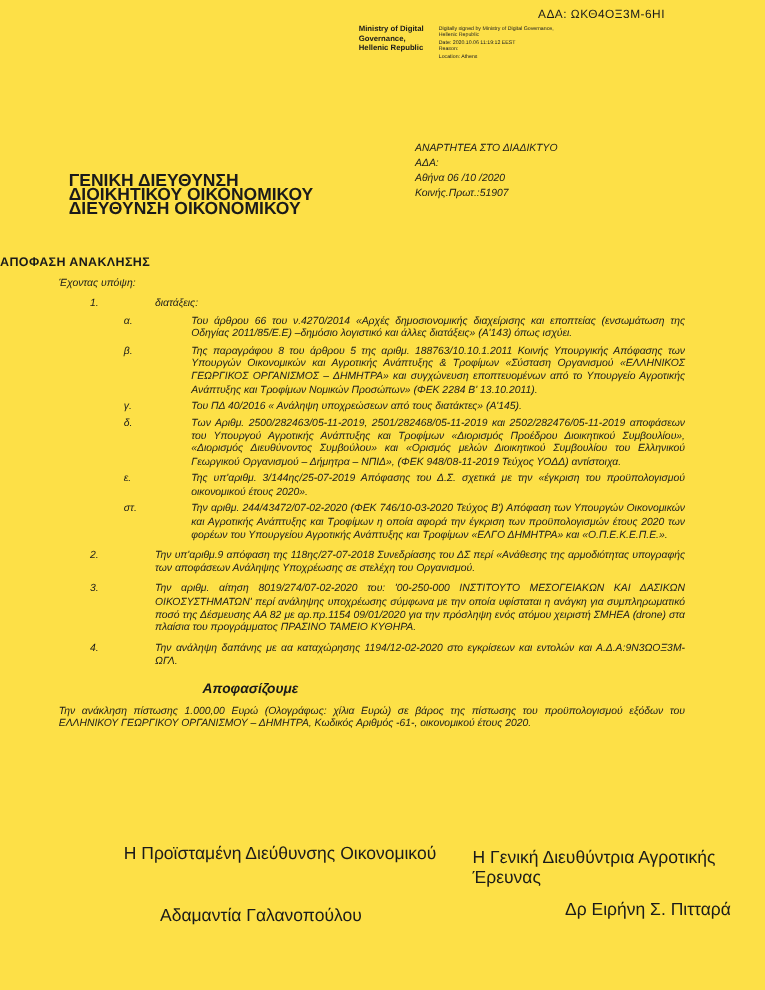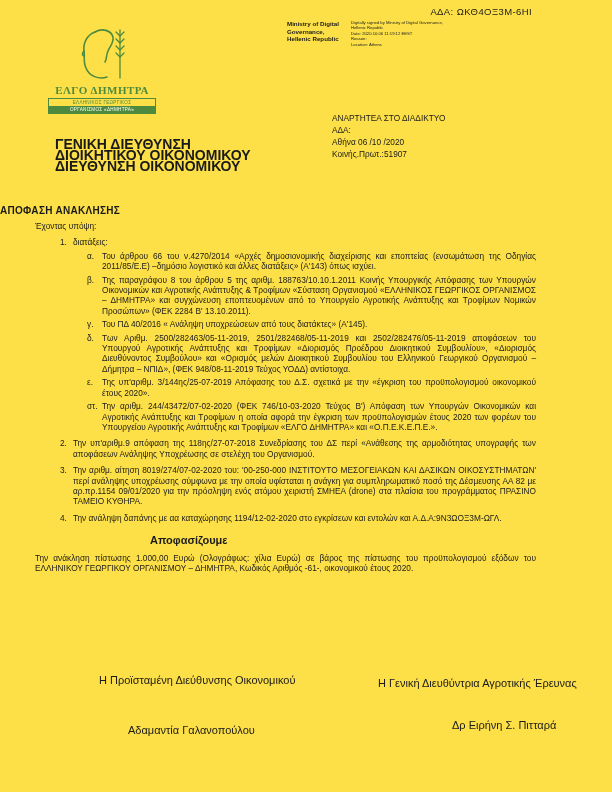--- a/index.html
+++ b/index.html
@@ -11,34 +11,34 @@
   .ada-top { position:absolute; top:6px; right:80px; font-size:9.5px; letter-spacing:.4px; }
   .stamp { position:absolute; left:287px; top:20px; display:flex; gap:6px; }
   .stamp-signer { font-weight:bold; font-size:6.2px; line-height:7.6px; white-space:pre-line; width:58px; }
   .stamp-details { font-size:4.2px; line-height:5.4px; white-space:pre-line; color:#222; width:100px; }
   .logo { position:absolute; left:48px; top:26px; width:108px; text-align:center; }
   .emblem { display:block; margin:0 auto; }
   .logo-title { font-family:"Liberation Serif", serif; font-weight:bold; color:#4e8a3e; font-size:11px; margin-top:2px; letter-spacing:.5px; }
   .logo-box { border:1px solid #4e8a3e; margin-top:2px; }
   .logo-box-l1 { font-size:4.6px; color:#4e8a3e; padding:1px 0; letter-spacing:.3px; }
   .logo-box-l2 { font-size:4.6px; color:#fff; background:#4e8a3e; padding:1px 0; letter-spacing:.3px; }
-  .hdr-right { position:absolute; left:332px; top:112px; font-size:8.3px; line-height:12px; }
+  .hdr-right { position:absolute; left:332px; top:112px; font-size:8.3px; line-height:12px;font-style:italic; }
   .hdr-left { position:absolute; left:55px; top:139px; font-weight:bold; font-size:14px; line-height:11px; }
   .doc-title { position:absolute; top:205px; left:0; width:612px; font-weight:bold; font-size:10px; letter-spacing:.3px; }
-  .main { position:absolute; left:35px; top:221px; width:501px; font-size:8.3px; line-height:10.4px; }
+  .main { position:absolute; left:47px; top:221px; width:501px; font-size:8.3px; line-height:10.4px;font-style:italic; }
   .list { margin-top:5px; margin-left:25px; }
   .li { display:flex; margin-top:3px; }
   .li.num { margin-top:6px; }
   .lbl { flex:none; width:13px; }
   .sublist { margin-left:27px; }
   .sublist .lbl { width:15px; }
-  .txt { flex:1; text-align:justify; }
+  .txt { flex:1; text-align:justify;margin-left:39px; }
   .decide-head { margin-top:12px; text-align:left; padding-left:115px; font-weight:bold; font-size:11px; }
   .decide-text { margin-top:7px; text-align:justify; }
-  .sig { position:absolute; font-size:11px;padding-left:44px; }
+  .sig { position:absolute; font-size:14px;padding-left:44px; }
   .sig-role-left  { left:55px;  top:674px; }
   .sig-role-right { left:334px; top:677px; }
   .sig-name-left  { left:84px;  top:724px; }
   .sig-name-right { left:408px; top:719px; }
 </style>
 </head>
 <body>
 
 <div class="page">
 
@@ -47,41 +47,20 @@
   <div class="stamp">
     <div class="stamp-signer">Ministry of Digital
 Governance,
 Hellenic Republic</div>
     <div class="stamp-details">Digitally signed by Ministry of Digital Governance, Hellenic Republic
 Date: 2020.10.06 11:19:12 EEST
 Reason:
 Location: Athens</div>
   </div>
 
-  <div class="logo">
-    <svg class="emblem" width="54" height="56" viewBox="0 0 54 56">
-      <g fill="none" stroke="#4e8a3e" stroke-width="1.6" stroke-linecap="round">
-        <path d="M20 6 C12 9 8 17 9 25 C10 31 8 36 11 42 C14 50 24 54 32 51"></path>
-        <path d="M20 6 C27 2 36 4 38 11 C39 17 35 20 33 25 C31 29 32 33 30 36"></path>
-        <path d="M9 25 C7 27 7 29 9 30"></path>
-      </g>
-      <g fill="none" stroke="#4e8a3e" stroke-width="1.3" stroke-linecap="round">
-        <path d="M45 4 L45 52"></path>
-        <path d="M45 10 L41 6 M45 10 L49 6"></path>
-        <path d="M45 17 L41 13 M45 17 L49 13"></path>
-        <path d="M45 24 L41 20 M45 24 L49 20"></path>
-        <path d="M45 31 L41 27 M45 31 L49 27"></path>
-      </g>
-    </svg>
-    <div class="logo-title">ΕΛΓΟ ΔΗΜΗΤΡΑ</div>
-    <div class="logo-box">
-      <div class="logo-box-l1">ΕΛΛΗΝΙΚΟΣ ΓΕΩΡΓΙΚΟΣ</div>
-      <div class="logo-box-l2">ΟΡΓΑΝΙΣΜΟΣ «ΔΗΜΗΤΡΑ»</div>
-    </div>
-  </div>
 
   <div class="hdr-right">
     <div>ΑΝΑΡΤΗΤΕΑ ΣΤΟ ΔΙΑΔΙΚΤΥΟ</div>
     <div>ΑΔΑ:</div>
     <div>Αθήνα 06 /10 /2020</div>
     <div>Κοινής.Πρωτ.:51907</div>
   </div>
 
   <div class="hdr-left">
     <div>ΓΕΝΙΚΗ ΔΙΕΥΘΥΝΣΗ</div>

